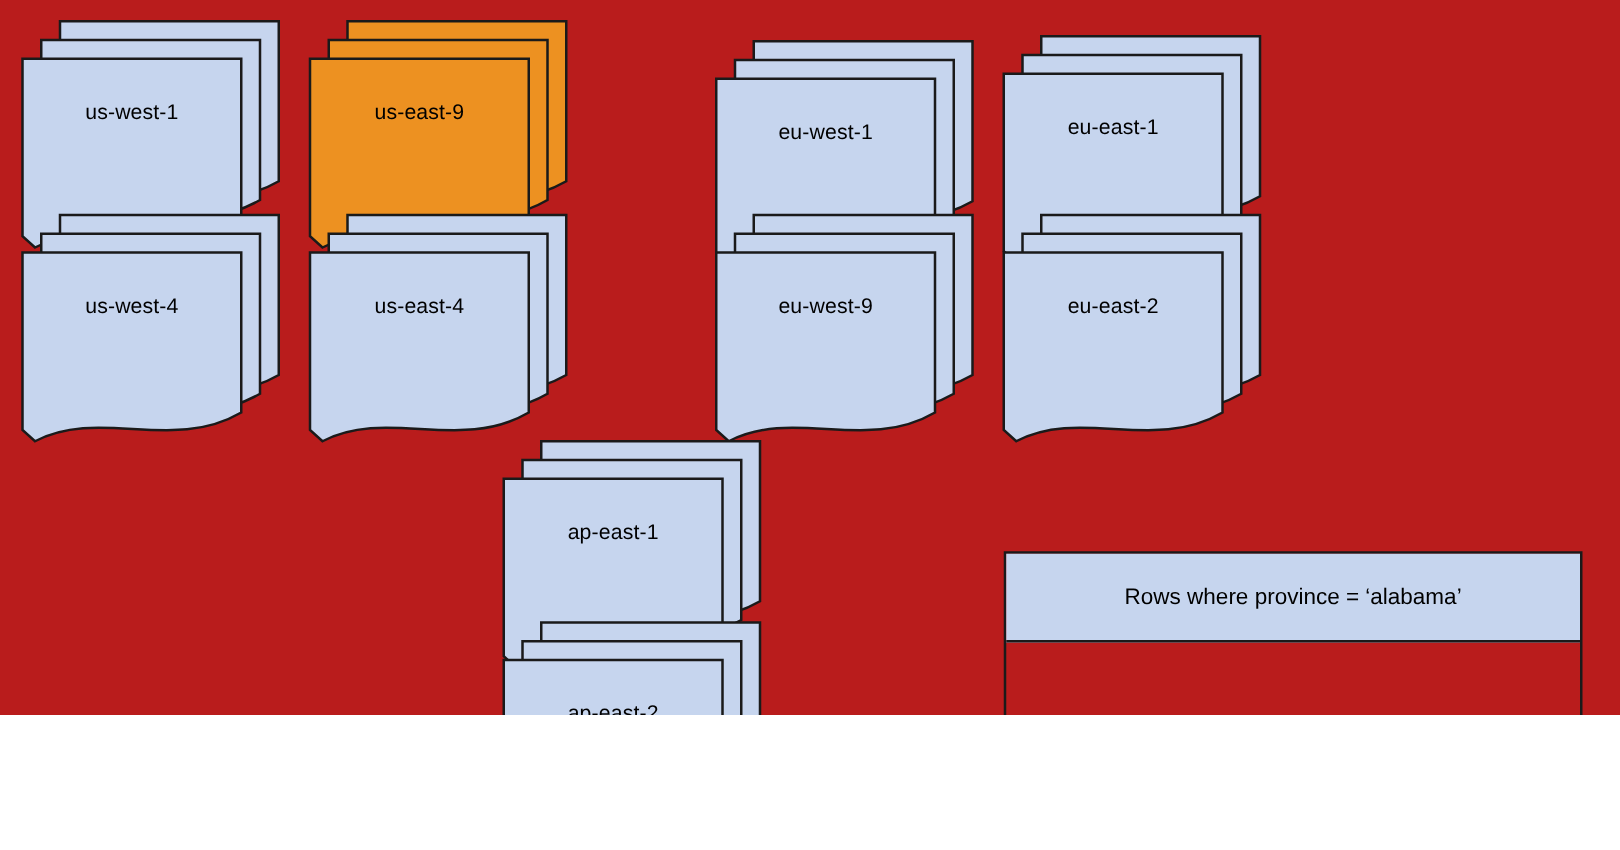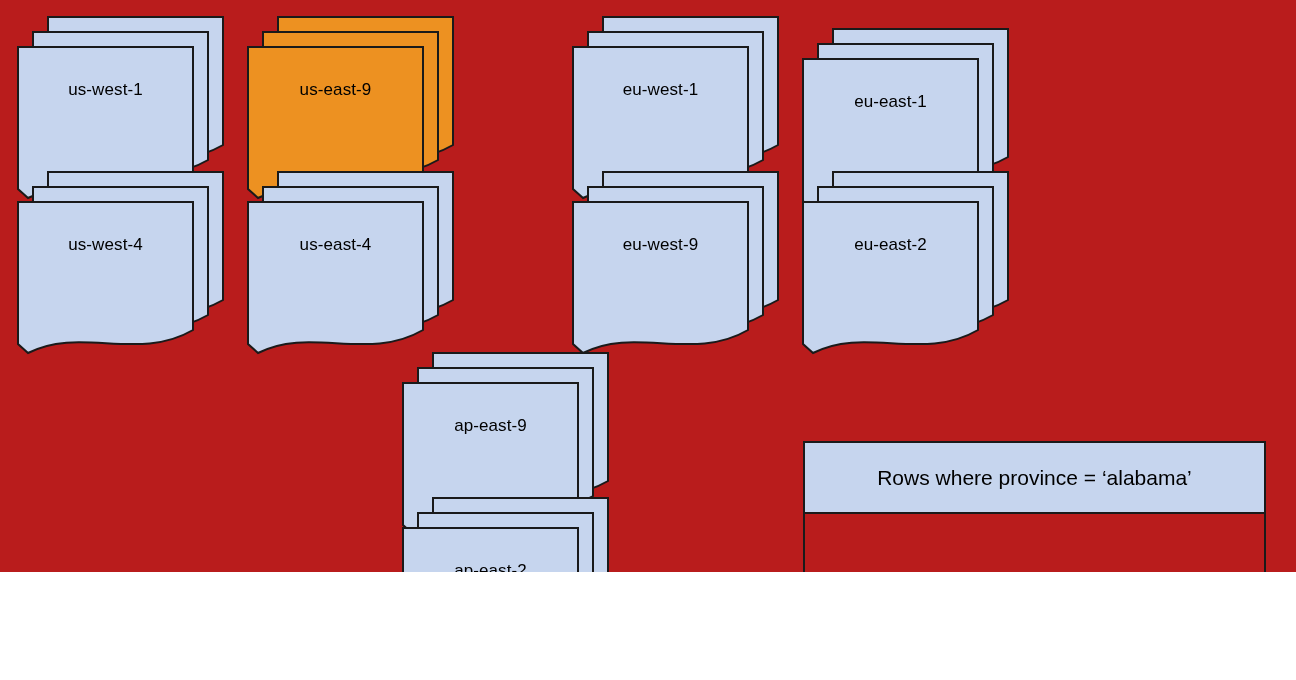--- a/index.html
+++ b/index.html
@@ -47,21 +47,21 @@
     height: 142px;
     border: 2px solid #1a1a1a;
     box-sizing: border-box;
   }
   .legend-row {
     height: 71px;
     display: flex;
     align-items: center;
     justify-content: center;
     box-sizing: border-box;
-    font-size: 21px;
+    font-size: 18px;
     color: #000000;
   }
   .legend-row-blue {
     background: #c6d5ee;
     border-bottom: 2px solid #1a1a1a;
   }
   .legend-row-orange {
     background: #ed9121;
   }
 </style>
@@ -80,21 +80,21 @@
         <div class="stack-label">us-west-1</div>
       </div>
       <div class="stack" style="left: 230px; top: 0px;">
         <svg width="230" height="200">
           <path d="M 48 17 L 223 17 L 223 145 C 168 177 110 141 58 168 L 48 159 Z" fill="#ed9121" stroke="#1a1a1a" stroke-width="2" stroke-linejoin="miter"></path>
           <path d="M 33 32 L 208 32 L 208 160 C 153 192 95 156 43 183 L 33 174 Z" fill="#ed9121" stroke="#1a1a1a" stroke-width="2" stroke-linejoin="miter"></path>
           <path d="M 18 47 L 193 47 L 193 175 C 138 207 80 171 28 198 L 18 189 Z" fill="#ed9121" stroke="#1a1a1a" stroke-width="2" stroke-linejoin="miter"></path>
         </svg>
         <div class="stack-label">us-east-9</div>
       </div>
-      <div class="stack" style="left: 555px; top: 0px;">
+      <div class="stack" style="left: 555px; top: 16px;">
         <svg width="230" height="200">
           <path d="M 48 17 L 223 17 L 223 145 C 168 177 110 141 58 168 L 48 159 Z" fill="#c6d5ee" stroke="#1a1a1a" stroke-width="2" stroke-linejoin="miter"></path>
           <path d="M 33 32 L 208 32 L 208 160 C 153 192 95 156 43 183 L 33 174 Z" fill="#c6d5ee" stroke="#1a1a1a" stroke-width="2" stroke-linejoin="miter"></path>
           <path d="M 18 47 L 193 47 L 193 175 C 138 207 80 171 28 198 L 18 189 Z" fill="#c6d5ee" stroke="#1a1a1a" stroke-width="2" stroke-linejoin="miter"></path>
         </svg>
         <div class="stack-label">eu-west-1</div>
       </div>
       <div class="stack" style="left: 785px; top: 12px;">
         <svg width="230" height="200">
           <path d="M 48 17 L 223 17 L 223 145 C 168 177 110 141 58 168 L 48 159 Z" fill="#c6d5ee" stroke="#1a1a1a" stroke-width="2" stroke-linejoin="miter"></path>
@@ -134,21 +134,21 @@
           <path d="M 18 47 L 193 47 L 193 175 C 138 207 80 171 28 198 L 18 189 Z" fill="#c6d5ee" stroke="#1a1a1a" stroke-width="2" stroke-linejoin="miter"></path>
         </svg>
         <div class="stack-label">eu-east-2</div>
       </div>
       <div class="stack" style="left: 385px; top: 336px;">
         <svg width="230" height="200">
           <path d="M 48 17 L 223 17 L 223 145 C 168 177 110 141 58 168 L 48 159 Z" fill="#c6d5ee" stroke="#1a1a1a" stroke-width="2" stroke-linejoin="miter"></path>
           <path d="M 33 32 L 208 32 L 208 160 C 153 192 95 156 43 183 L 33 174 Z" fill="#c6d5ee" stroke="#1a1a1a" stroke-width="2" stroke-linejoin="miter"></path>
           <path d="M 18 47 L 193 47 L 193 175 C 138 207 80 171 28 198 L 18 189 Z" fill="#c6d5ee" stroke="#1a1a1a" stroke-width="2" stroke-linejoin="miter"></path>
         </svg>
-        <div class="stack-label">ap-east-9</div>
+        <div class="stack-label">ap-east-1</div>
       </div>
       <div class="stack" style="left: 385px; top: 481px;">
         <svg width="230" height="200">
           <path d="M 48 17 L 223 17 L 223 145 C 168 177 110 141 58 168 L 48 159 Z" fill="#c6d5ee" stroke="#1a1a1a" stroke-width="2" stroke-linejoin="miter"></path>
           <path d="M 33 32 L 208 32 L 208 160 C 153 192 95 156 43 183 L 33 174 Z" fill="#c6d5ee" stroke="#1a1a1a" stroke-width="2" stroke-linejoin="miter"></path>
           <path d="M 18 47 L 193 47 L 193 175 C 138 207 80 171 28 198 L 18 189 Z" fill="#c6d5ee" stroke="#1a1a1a" stroke-width="2" stroke-linejoin="miter"></path>
         </svg>
         <div class="stack-label">ap-east-2</div>
       </div>
     </div>

